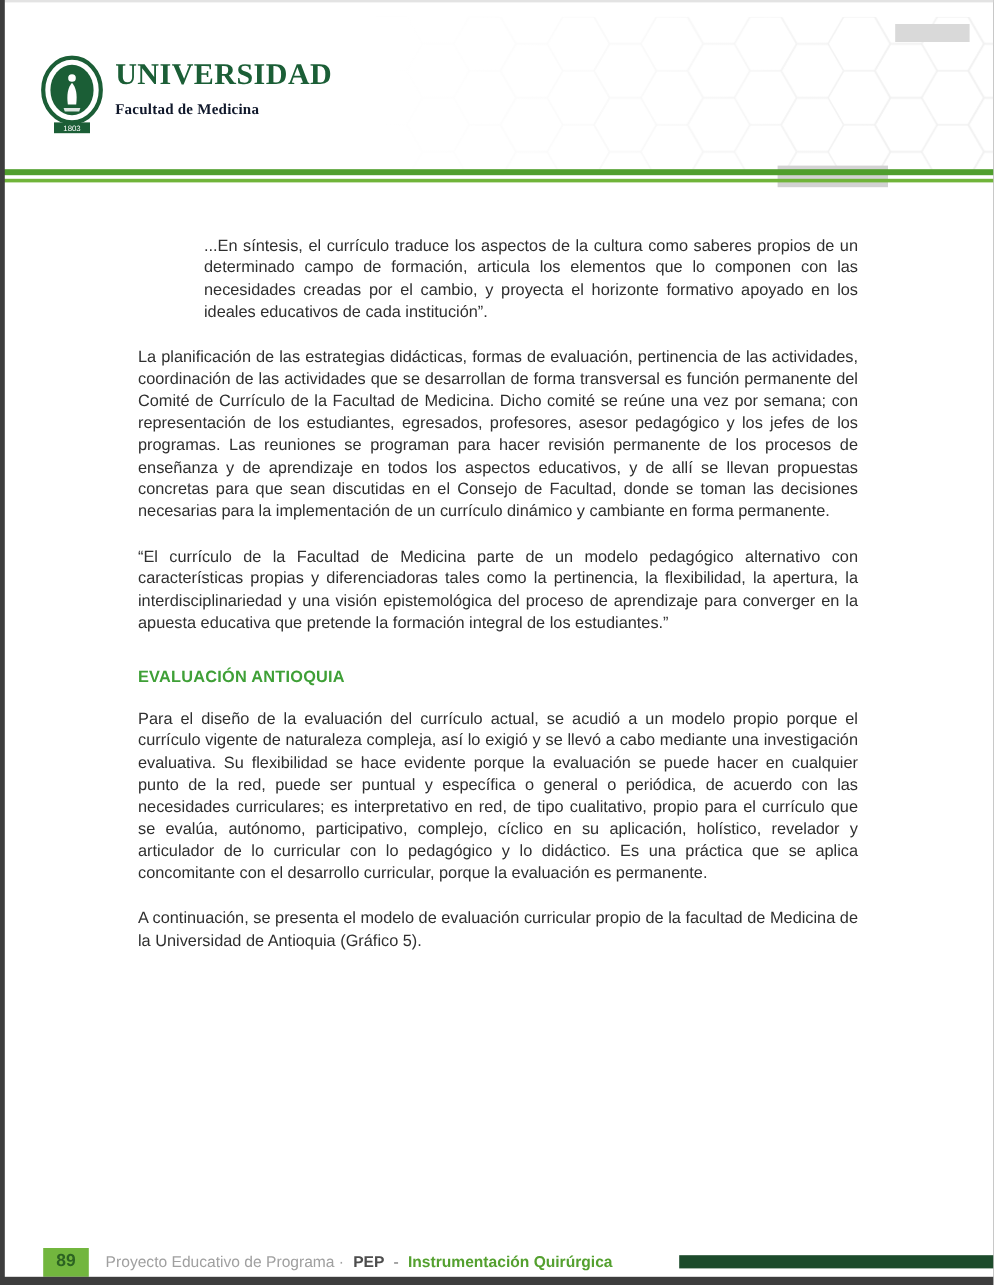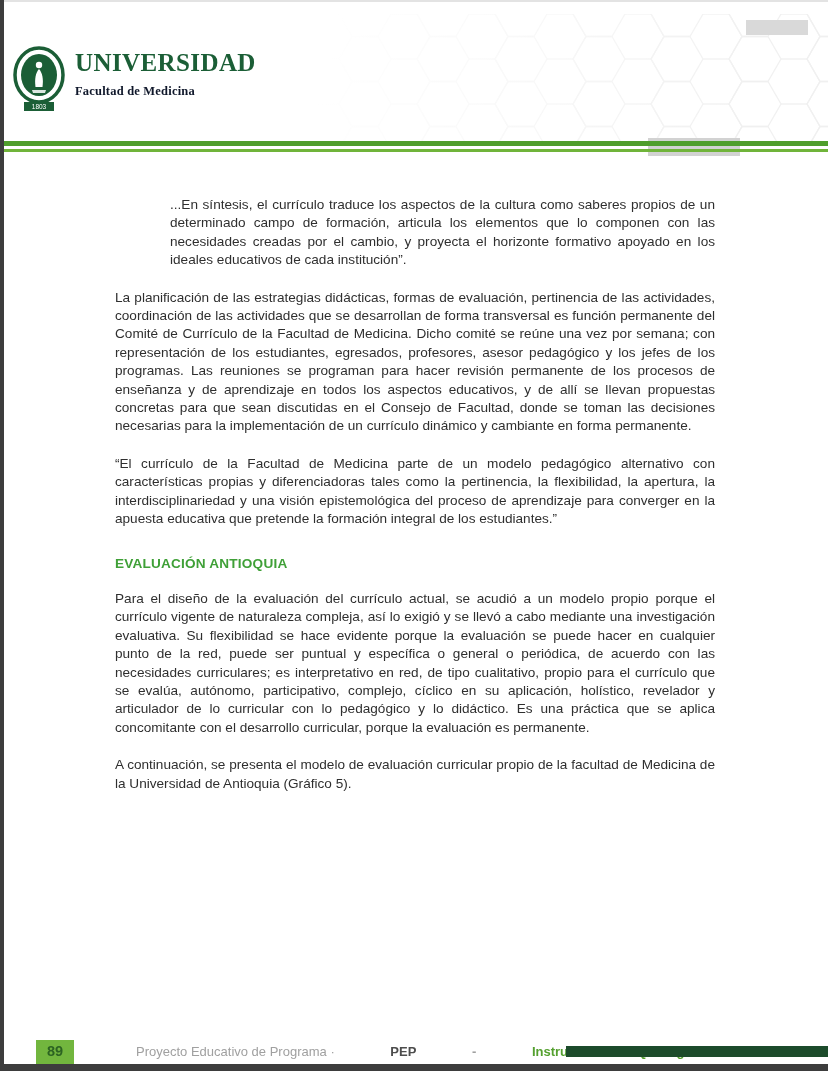--- a/index.html
+++ b/index.html
@@ -27,21 +27,21 @@
     background: linear-gradient(100deg, #ffffff 6%, rgba(255,255,255,0.55) 45%, rgba(255,255,255,0) 85%);
   }
   .gray-block-top    { position: absolute; left: 746px; top: 20px;  width: 62px; height: 15px; background: #d9d9d9; }
   .gray-block-stripe { position: absolute; left: 648px; top: 138px; width: 92px; height: 18px; background: #d2d2d2; z-index: 1; }
 
   .stripe { position: absolute; left: 0; width: 100%; z-index: 2; }
   .stripe-a { top: 141px; height: 5px; background: #4f9e2c; }
   .stripe-b { top: 149px; height: 3px; background: #70b43a; }
 
   
-  .logo-block { position: absolute; left: 12px; top: 46px; display: flex; align-items: flex-start; gap: 9px; z-index: 3; }
+  .logo-block { position: absolute; left: 33px; top: 46px; display: flex; align-items: flex-start; gap: 9px; z-index: 3; }
   .logo-text-col { padding-top: 4px; }
   .uni-line {
     font-family: "Liberation Serif", serif;
     font-weight: bold;
     font-size: 25px;
     line-height: 26px;
     letter-spacing: 0.4px;
     color: #1b5e36;
   }
   .faculty {
@@ -89,21 +89,21 @@
     line-height: 23px;
     z-index: 5;
   }
   .footer-text {
     position: absolute; left: 88px; top: 1044px;
     font-size: 13px;
     color: #a0a0a0;
     white-space: nowrap;
     z-index: 5;
   }
-  .footer-text span { margin-right: 4px; margin-left: 48px; }
+  .footer-text span { margin-right: 4px; }
   .f-pep     { color: #4d4d4d; font-weight: bold; }
   .f-sep     { color: #a0a0a0; font-weight: bold; }
   .f-program { color: #54a02f; font-weight: bold; }
   .footer-bar {
     position: absolute; right: 0; top: 1046px;
     width: 262px; height: 11px;
     background: #1c4b2b;
     z-index: 5;
   }
 </style>

